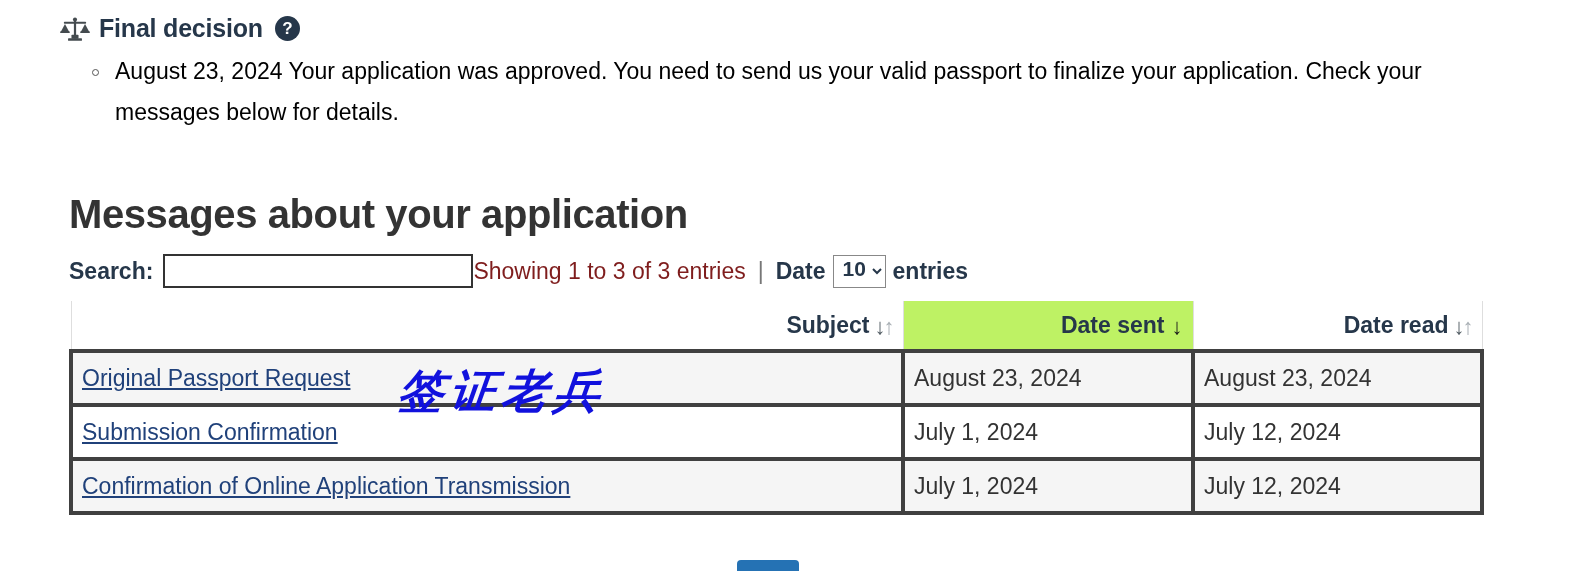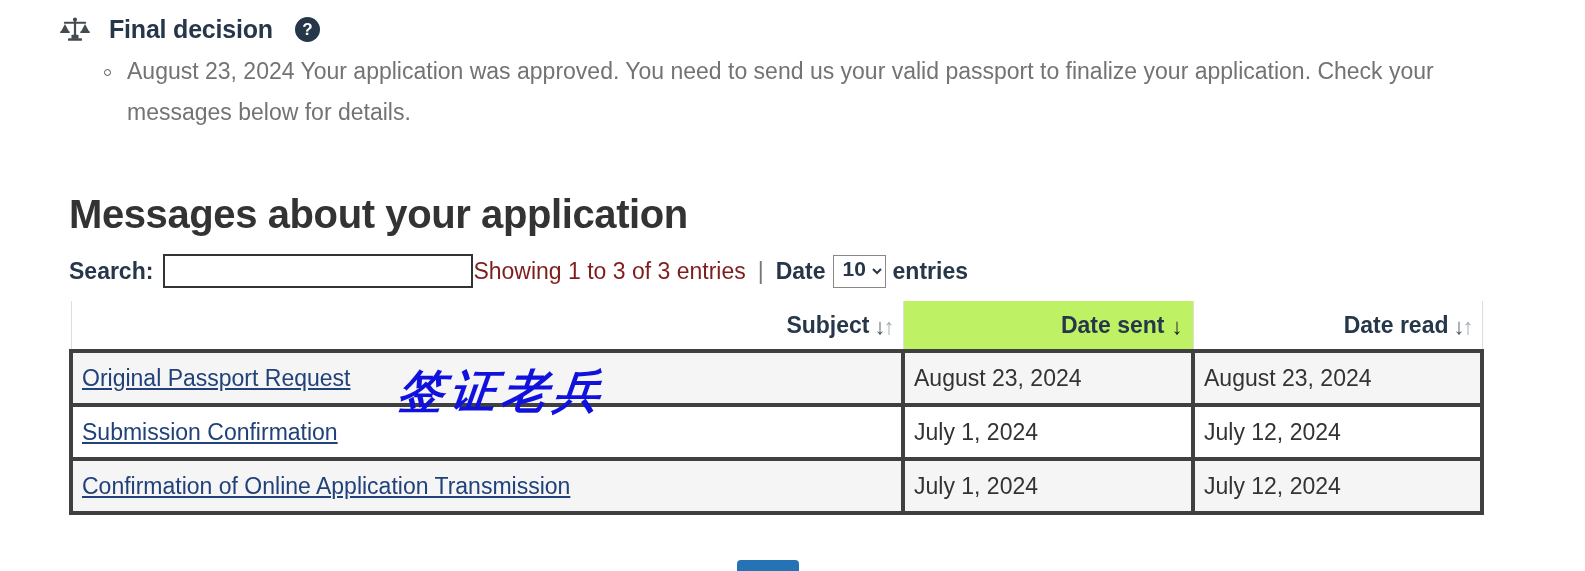--- a/index.html
+++ b/index.html
@@ -18,22 +18,22 @@
 
   
   .decision-section {
     position: absolute;
     left: 0;
     top: 0;
     width: 1585px;
   }
   .decision-header {
     display: flex;
-    align-items: center;
-    gap: 19px;
+    align-items: flex-start;
+    gap: 9px;
     padding: 16px 0 0 60px;
   }
   .scales-icon {
     display: inline-block;
     width: 30px;
     height: 26px;
     flex: 0 0 auto;
     position: relative;
     top: 1px;
   }
@@ -61,23 +61,22 @@
   }
   .decision-list {
     margin: 9px 0 0 0;
     padding-left: 115px;
     list-style: none;
   }
   .decision-list li {
     position: relative;
     font-size: 23px;
     line-height: 41px;
-    color: #737373;
+    color: #000000;
     max-width: 1355px;
-    margin-left: 12px;
   }
   .decision-list li:before {
     content: "";
     position: absolute;
     left: -23px;
     top: 18px;
     width: 7px;
     height: 7px;
     border: 1.5px solid #555;
     border-radius: 50%;

